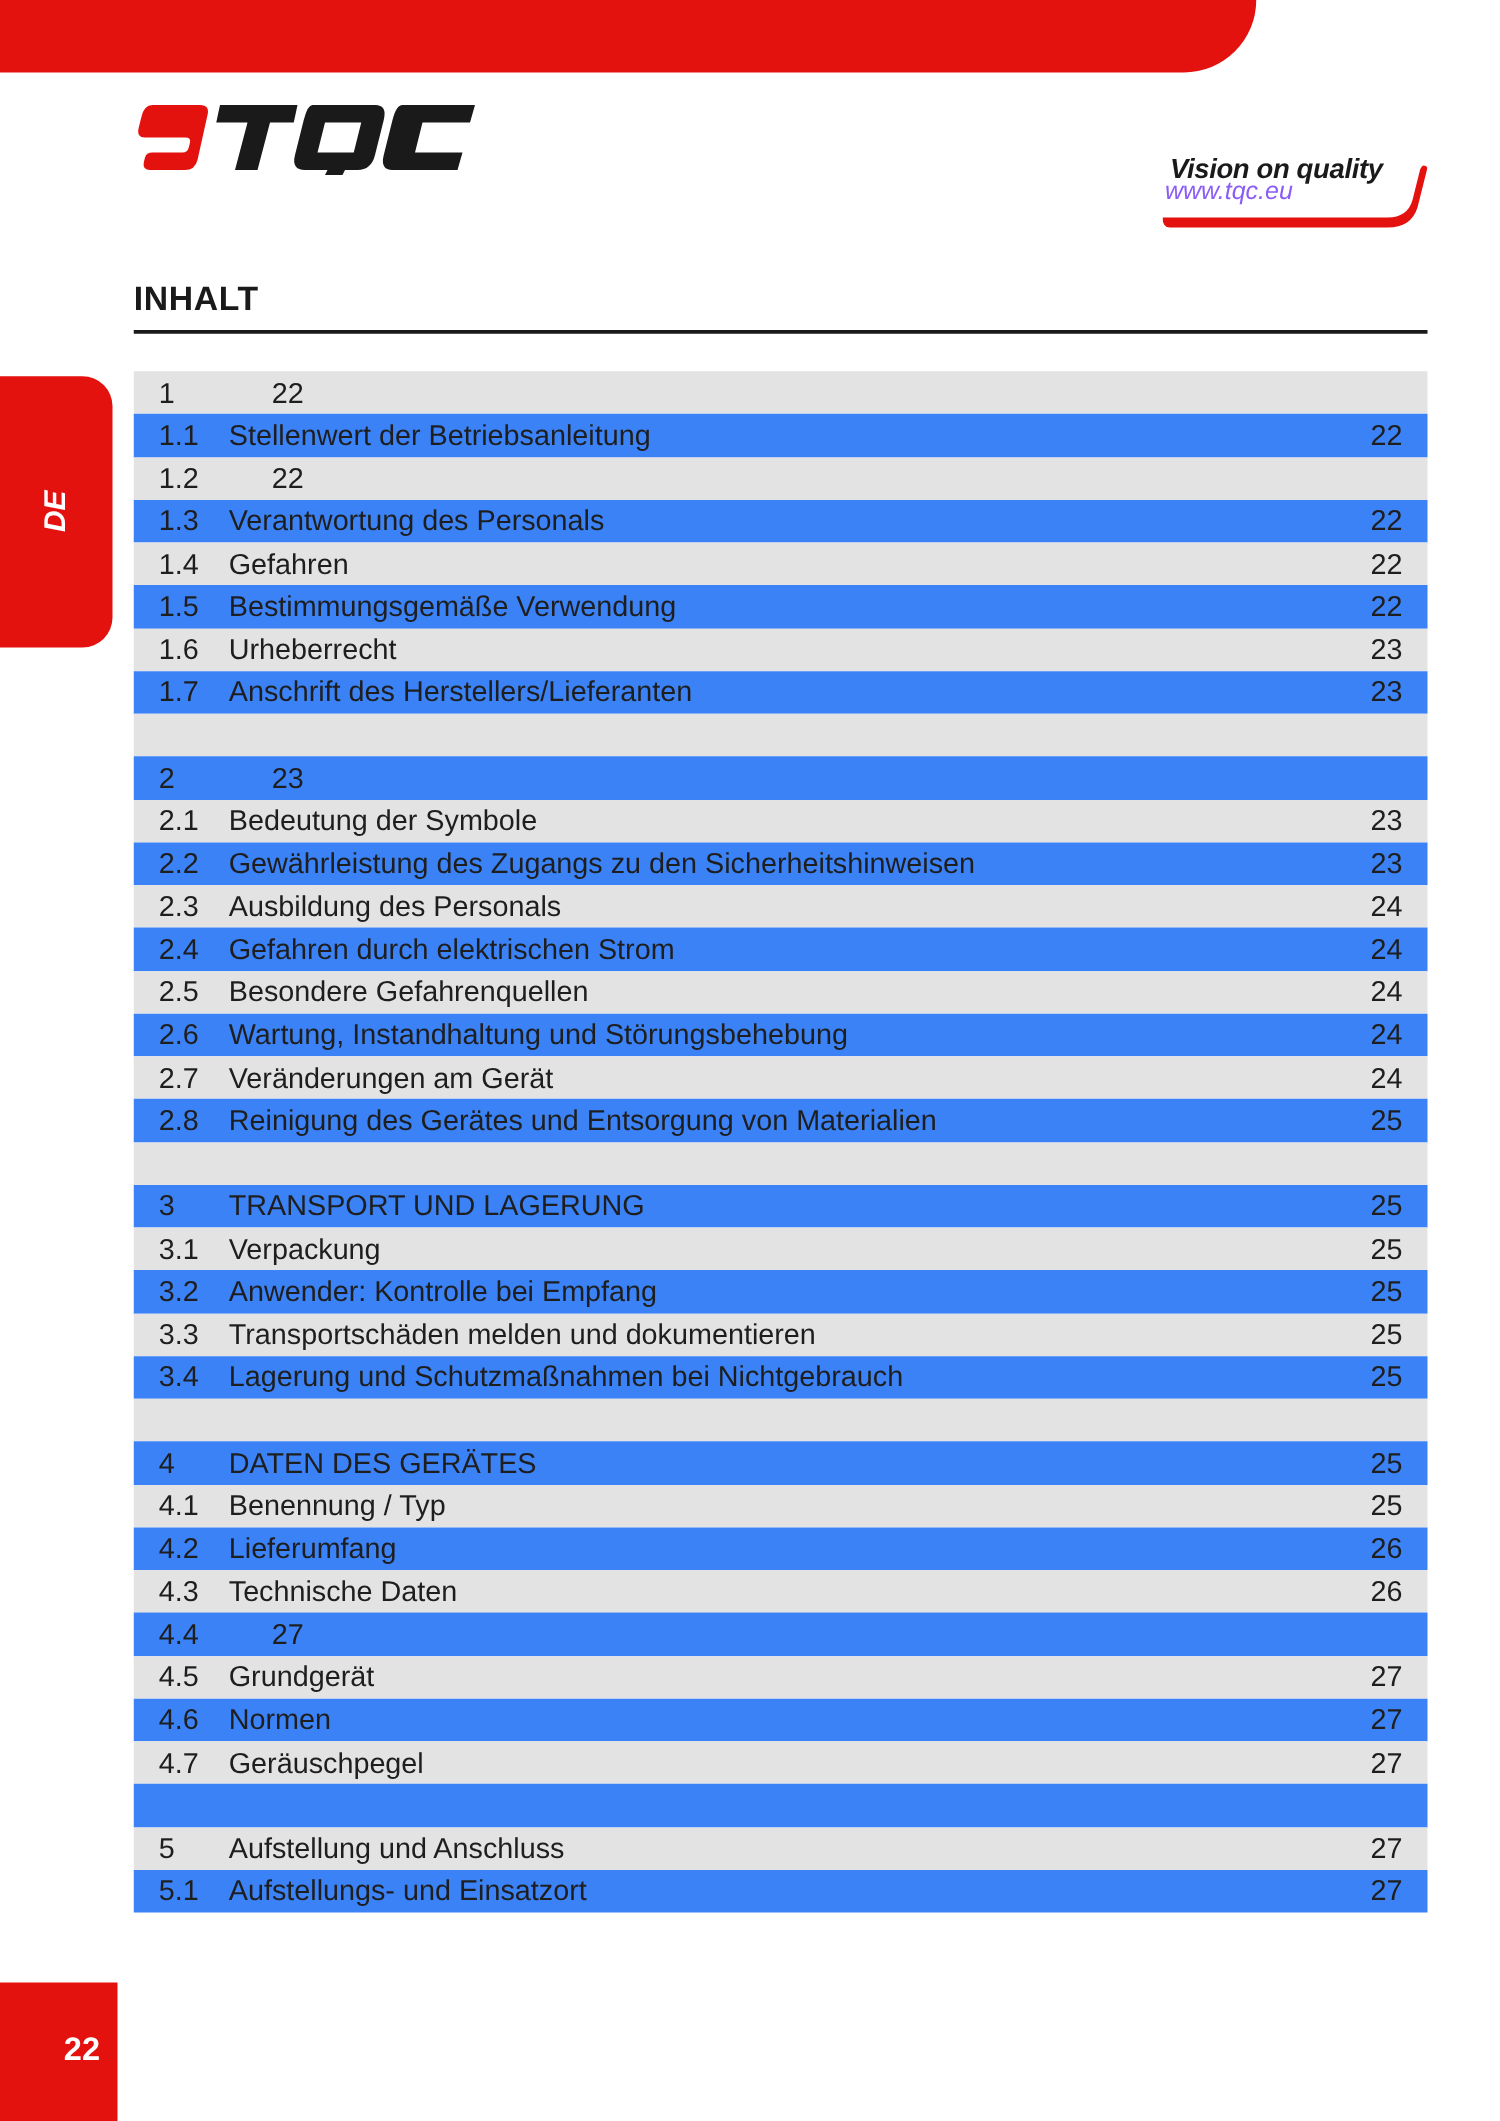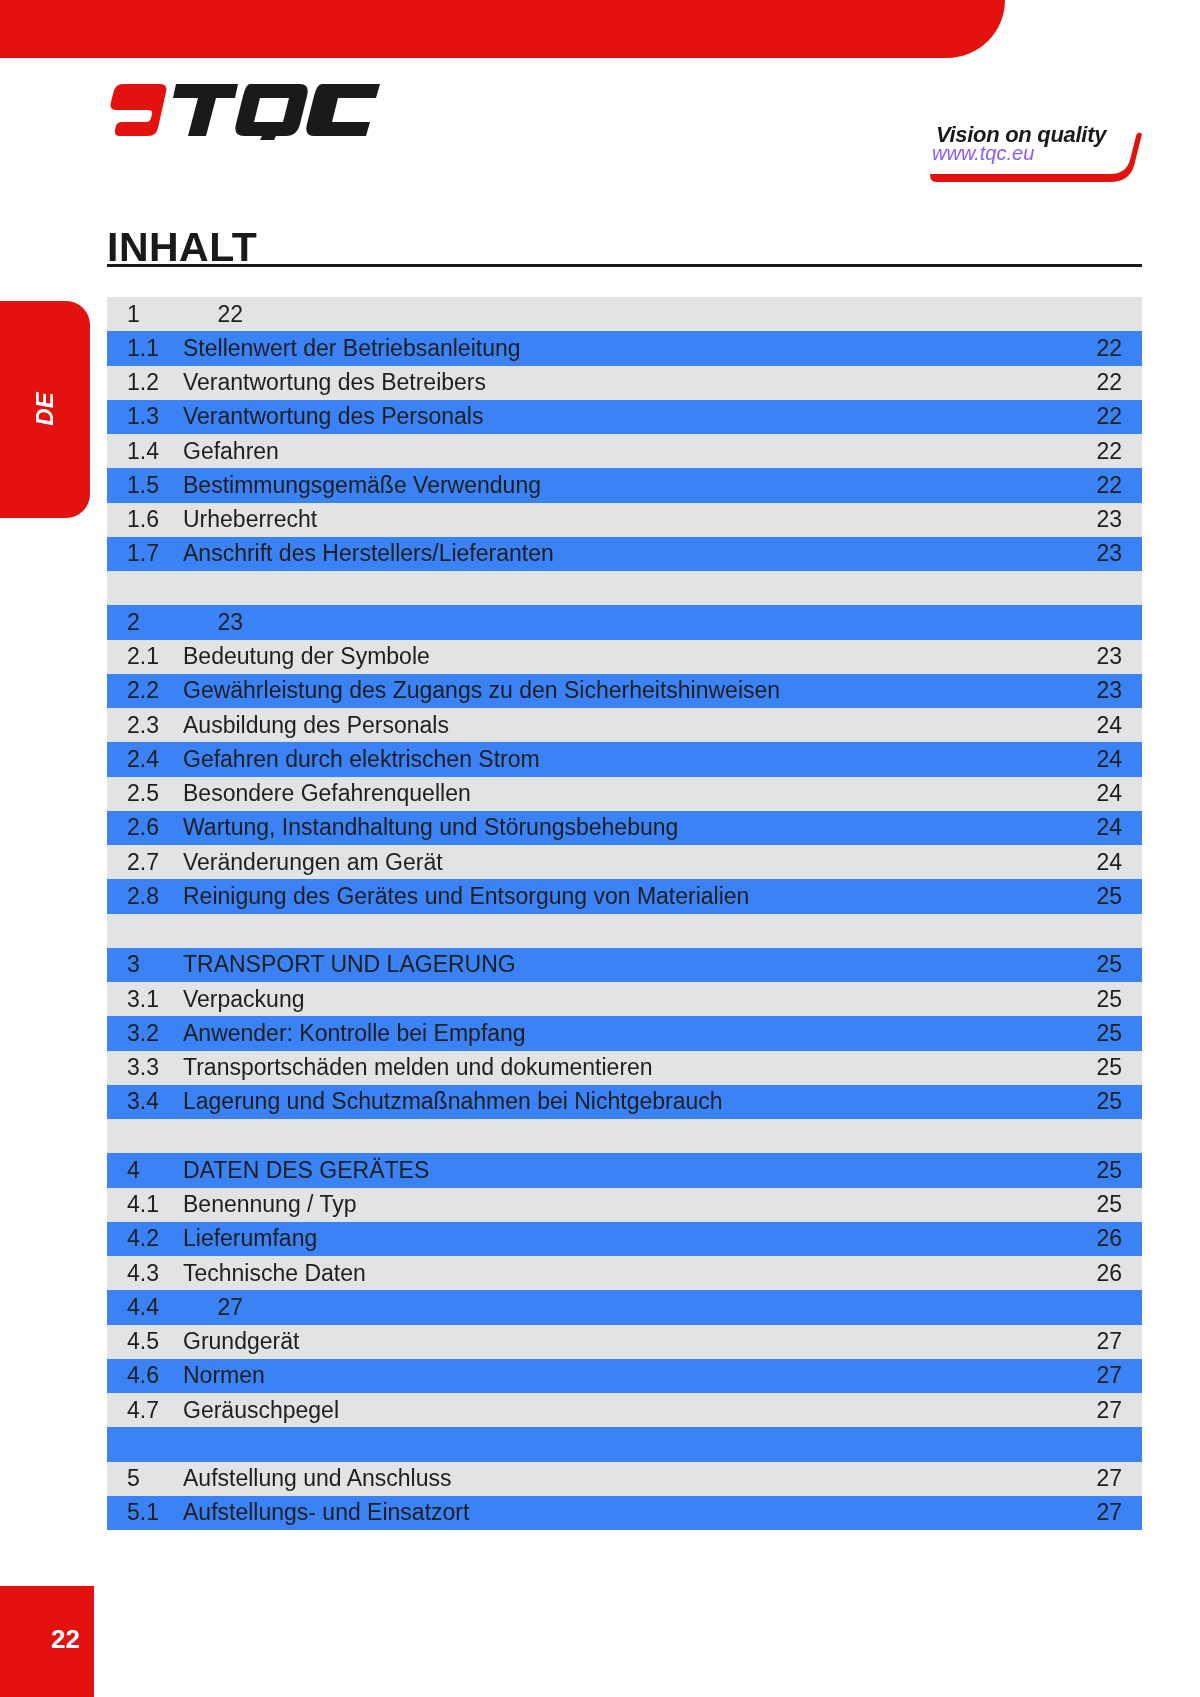--- a/index.html
+++ b/index.html
@@ -3,21 +3,21 @@
 <meta charset="utf-8">
 <style>
   html, body { margin: 0; padding: 0; }
   body { width: 1200px; height: 1697px; position: relative; background: #ffffff; overflow: hidden; font-family: "Liberation Sans", sans-serif; }
   .top-bar { position: absolute; left: 0; top: 0; width: 1005px; height: 58px; background: #e3120f; border-bottom-right-radius: 58px 58px; }
   .logo { position: absolute; left: 108px; top: 80px; width: 272px; height: 60px; }
   .tagline-box { position: absolute; left: 930px; top: 78px; width: 212px; height: 62px; margin-top: 44px; }
   .tagline-1 { position: absolute; left: 6px; top: 0; font-size: 22px; font-weight: bold; font-style: italic; color: #1a1a1a; letter-spacing: -0.3px; white-space: nowrap; }
   .tagline-2 { position: absolute; left: 2px; top: 20px; font-size: 20px; font-style: italic; color: #8b5cf6; white-space: nowrap; }
   .tagline-swoosh { position: absolute; left: 0; top: 0; width: 212px; height: 62px; }
-  .heading { position: absolute; left: 107px; top: 224px; font-size: 41px; font-weight: bold; color: #1a1a1a; letter-spacing: 0.5px; }
+  .heading { position: absolute; left: 107px; top: 224px; font-size: 27px; font-weight: bold; color: #1a1a1a; letter-spacing: 0.5px; }
   .heading-rule { position: absolute; left: 107px; top: 264px; width: 1035px; height: 3px; background: #1a1a1a; }
   .side-tab { position: absolute; left: 0; top: 301px; width: 90px; height: 217px; background: #e3120f; border-top-right-radius: 24px; border-bottom-right-radius: 24px; }
   .side-tab-label { position: absolute; left: 45px; top: 108px; transform: translate(-50%, -50%) rotate(-90deg); font-size: 24px; font-weight: bold; font-style: italic; color: #ffffff; }
   .toc { position: absolute; left: 107px; top: 297px; width: 1035px; }
   .row { height: 34.25px; display: flex; align-items: center; font-size: 23px; color: #1e1e1e; }
   .row.light { background: #e3e3e3; }
   .row.dark { background: #3b82f6; }
   .num { width: 56px; padding-left: 20px; box-sizing: content-box; }
   .title { flex: 1; }
   .page { width: 60px; text-align: right; padding-right: 20px; }
@@ -56,21 +56,20 @@
       <span class="num">1</span>
       <span class="page">22</span>
     </div>
     <div class="row dark">
       <span class="num">1.1</span>
       <span class="title">Stellenwert der Betriebsanleitung</span>
       <span class="page">22</span>
     </div>
     <div class="row light">
       <span class="num">1.2</span>
-      <span class="title">Verantwortung des Betreibers</span>
       <span class="page">22</span>
     </div>
     <div class="row dark">
       <span class="num">1.3</span>
       <span class="title">Verantwortung des Personals</span>
       <span class="page">22</span>
     </div>
     <div class="row light">
       <span class="num">1.4</span>
       <span class="title">Gefahren</span>

